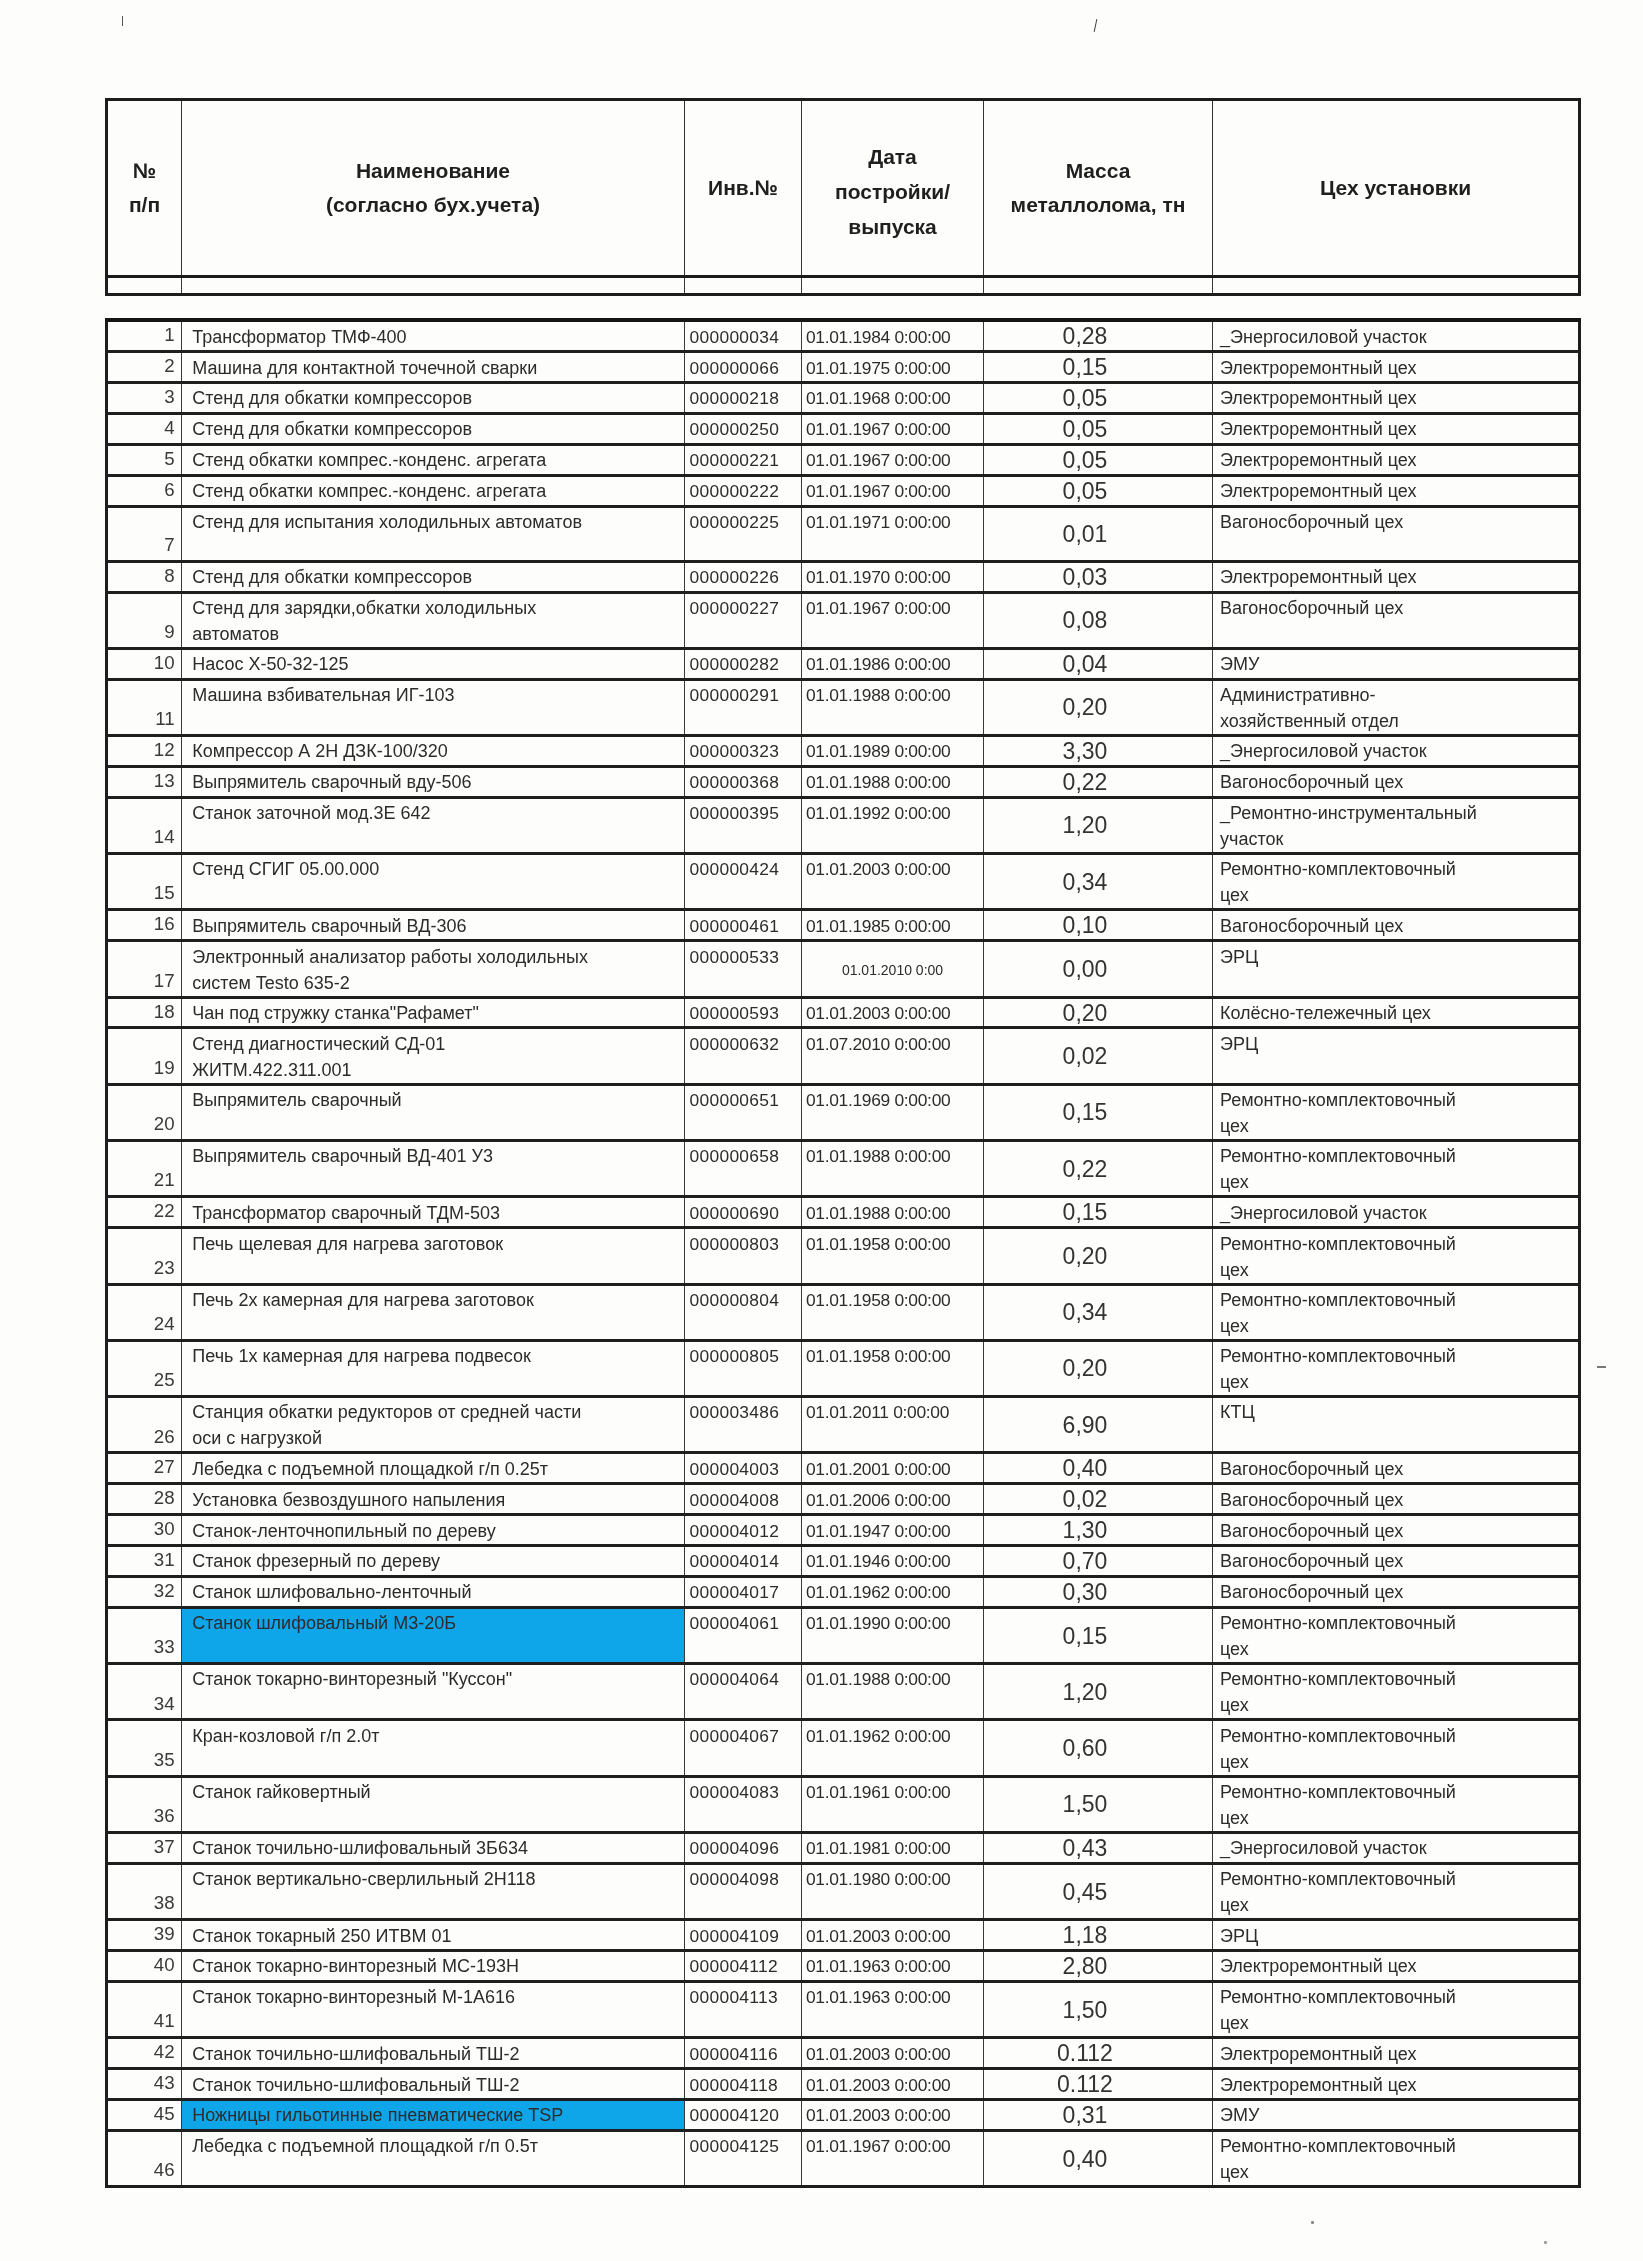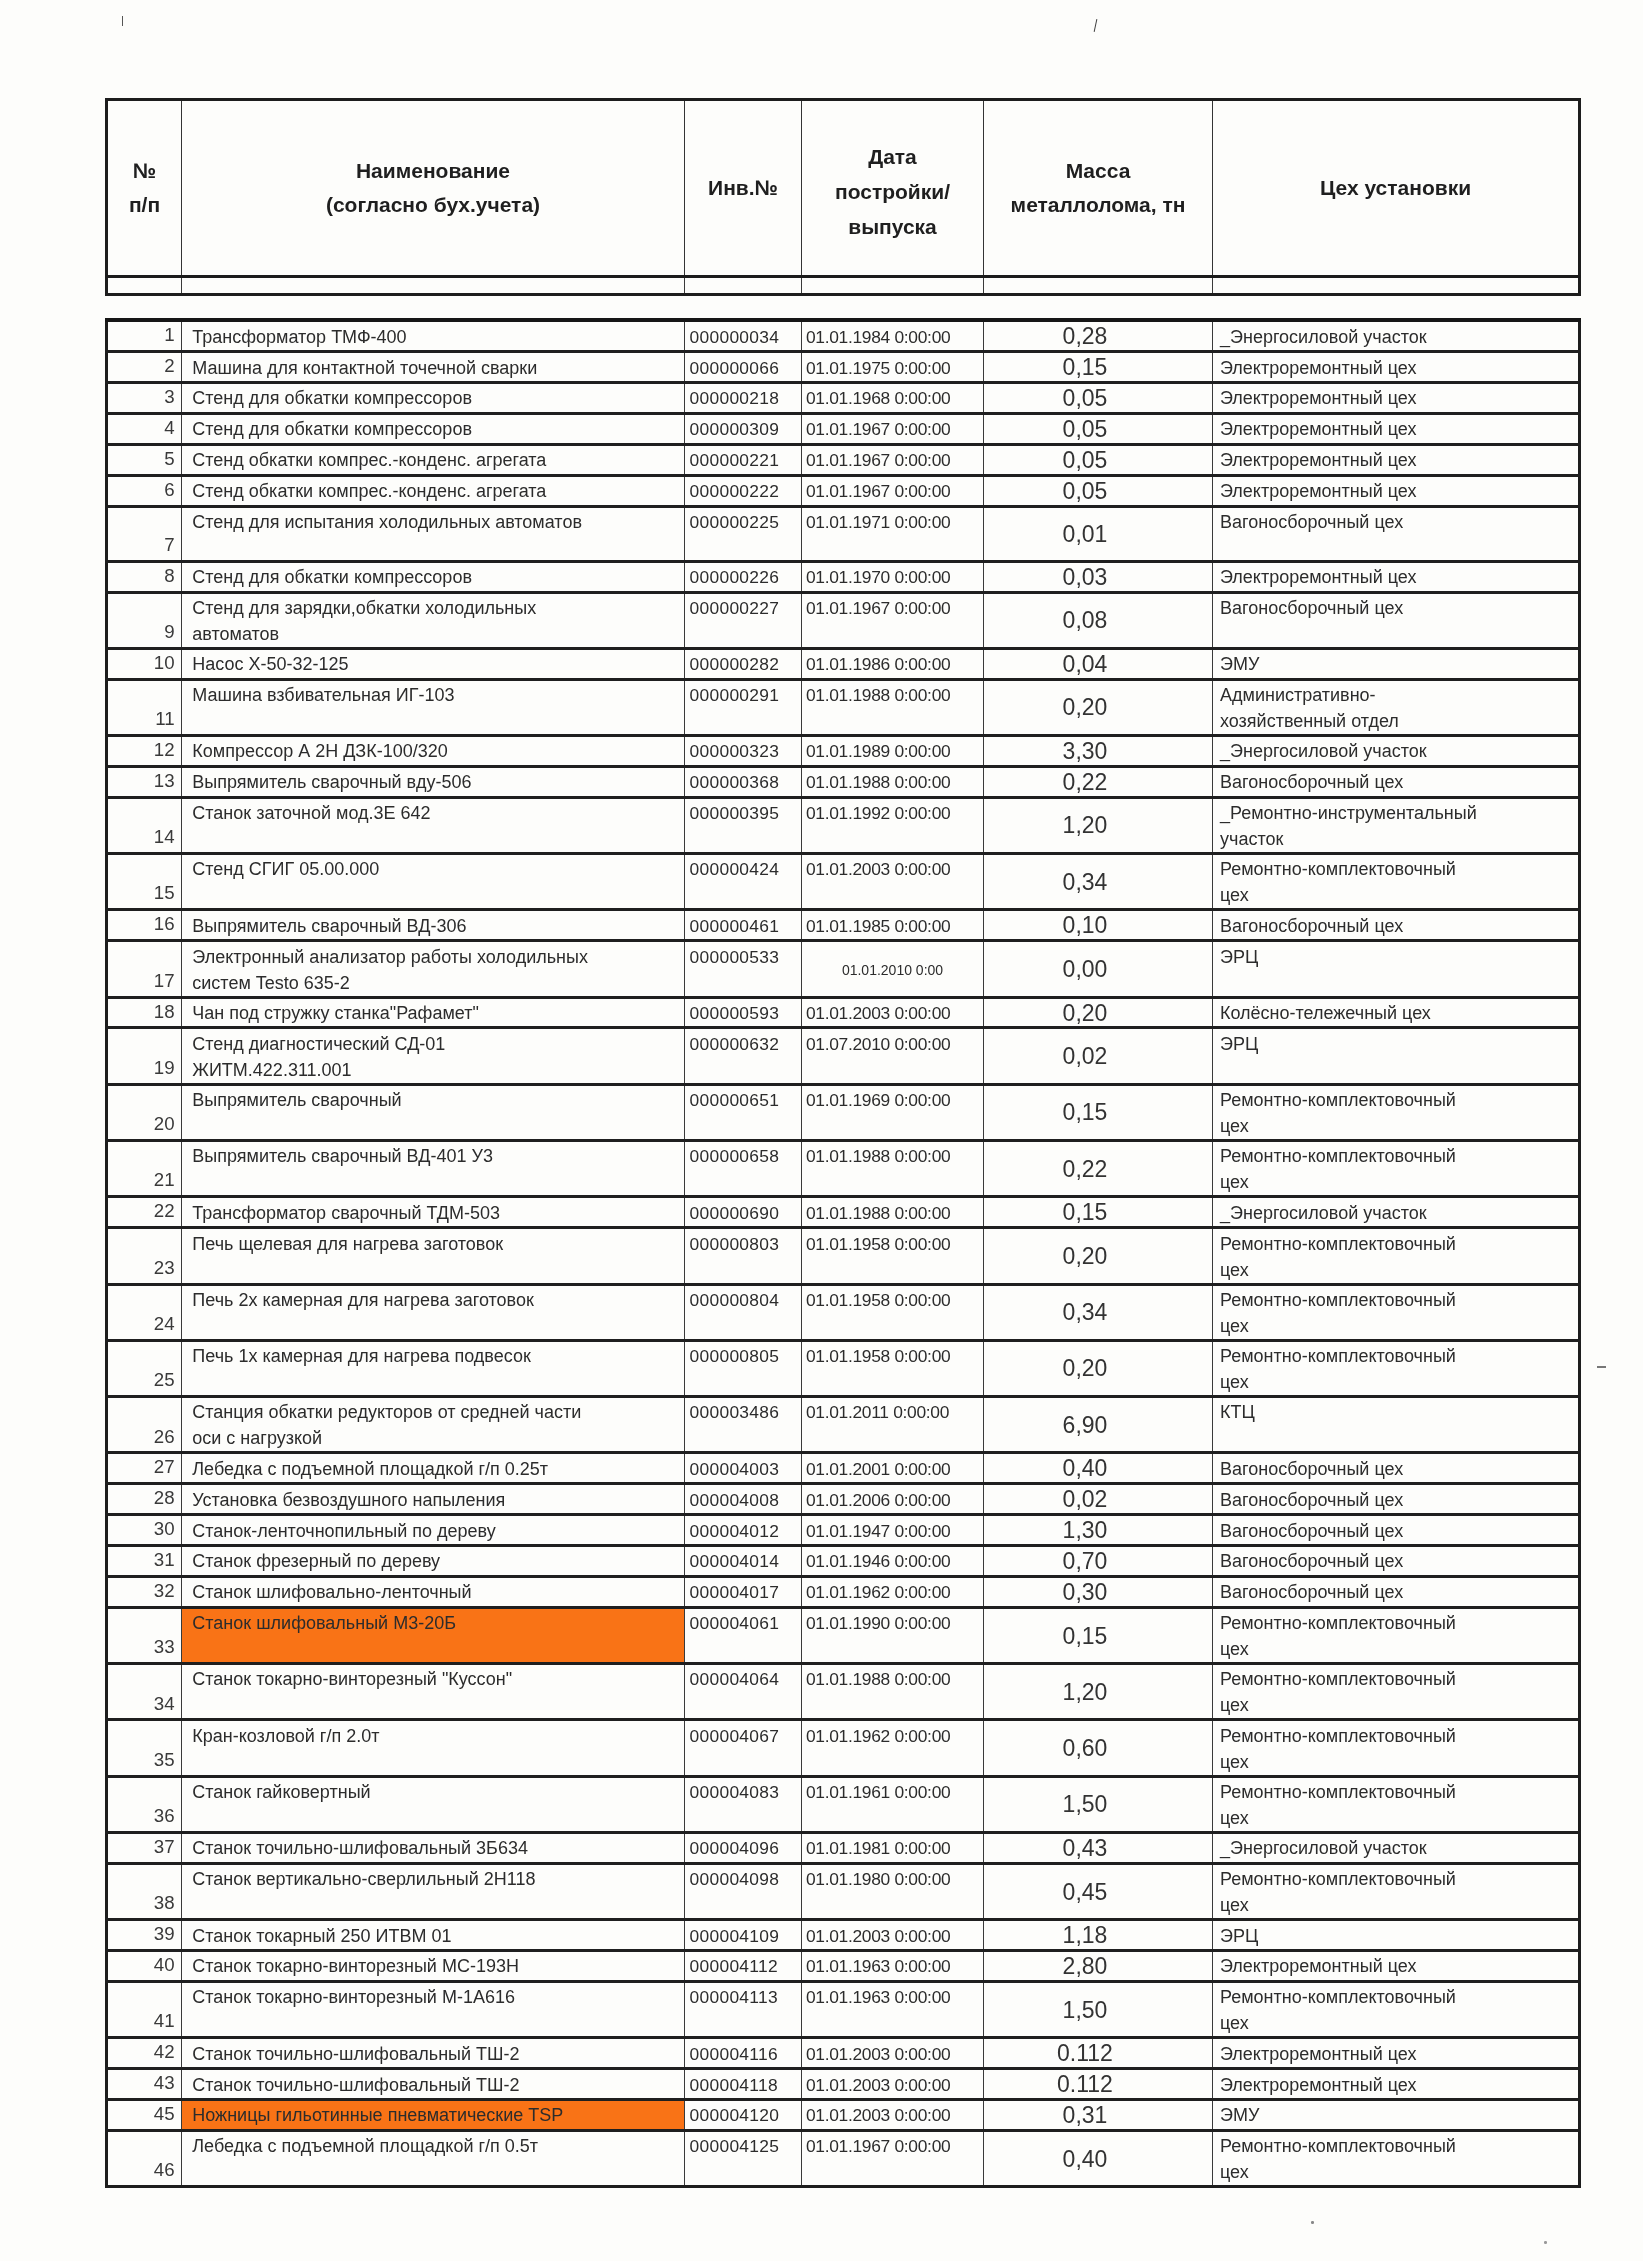--- a/index.html
+++ b/index.html
@@ -79,21 +79,21 @@
   td.col-num{
     text-align:right;vertical-align:bottom;
     padding-right:6.4px;padding-bottom:1.9px;
     font-size:18.7px;color:#3a3a3a;
   }
   td.col-name{
     vertical-align:top;text-align:left;
     padding-left:10.3px;padding-top:1.3px;
     white-space:pre-line;
   }
-  td.col-name.shaded{background:#f97316;}
+  td.col-name.shaded{background:#0ea5e9;}
   td.col-inv{
     vertical-align:top;text-align:left;
     padding-left:4.5px;padding-top:1.3px;
     font-size:17.4px;letter-spacing:0.3px;margin-top:18px;
   }
   td.col-date{
     vertical-align:top;text-align:left;
     padding-left:3.9px;padding-top:1.3px;
     font-size:17.4px;letter-spacing:-0.3px;
   }
@@ -202,21 +202,21 @@
             <td class="col-num">3</td>
             <td class="col-name">Стенд для обкатки компрессоров</td>
             <td class="col-inv">000000218</td>
             <td class="col-date">01.01.1968 0:00:00</td>
             <td class="col-mass">0,05</td>
             <td class="col-shop">Электроремонтный цех</td>
           </tr>
           <tr>
             <td class="col-num">4</td>
             <td class="col-name">Стенд для обкатки компрессоров</td>
-            <td class="col-inv">000000309</td>
+            <td class="col-inv">000000250</td>
             <td class="col-date">01.01.1967 0:00:00</td>
             <td class="col-mass">0,05</td>
             <td class="col-shop">Электроремонтный цех</td>
           </tr>
           <tr>
             <td class="col-num">5</td>
             <td class="col-name">Стенд обкатки компрес.-конденс. агрегата</td>
             <td class="col-inv">000000221</td>
             <td class="col-date">01.01.1967 0:00:00</td>
             <td class="col-mass">0,05</td>

